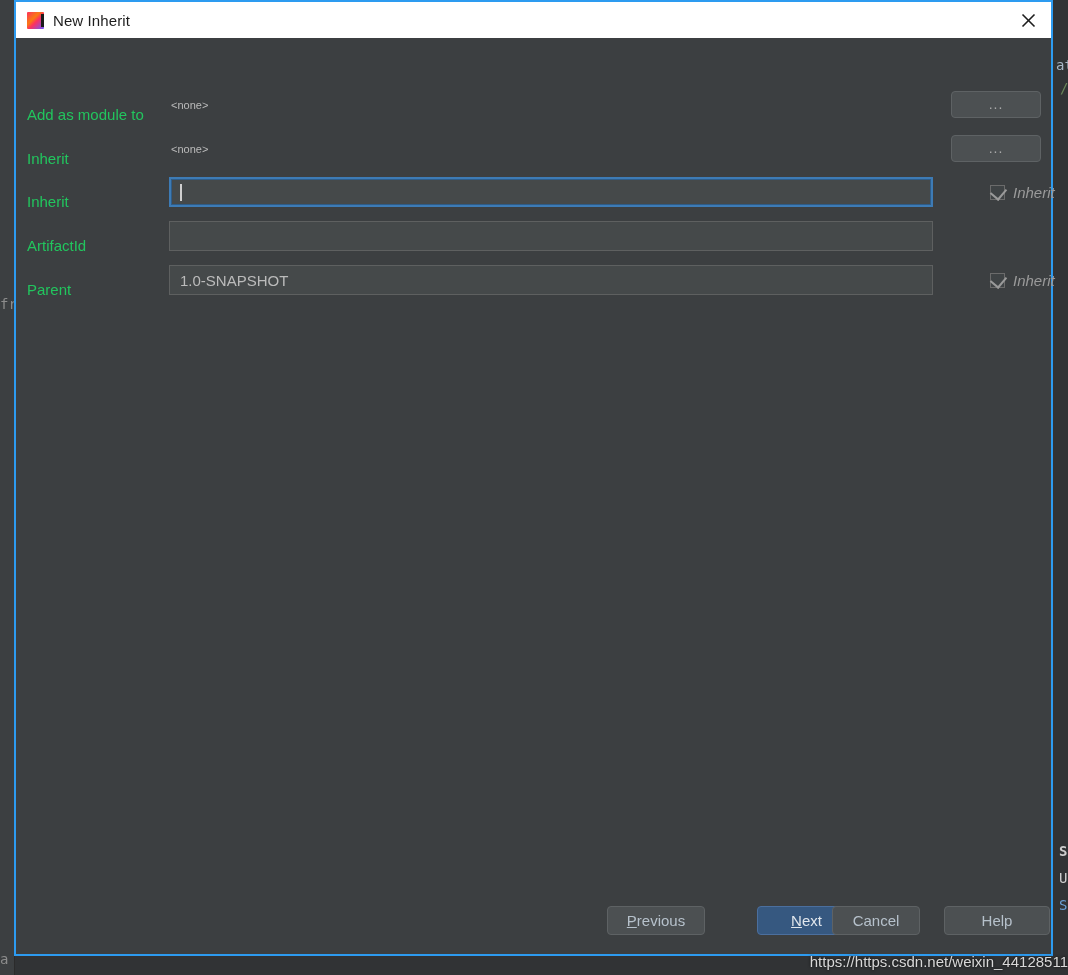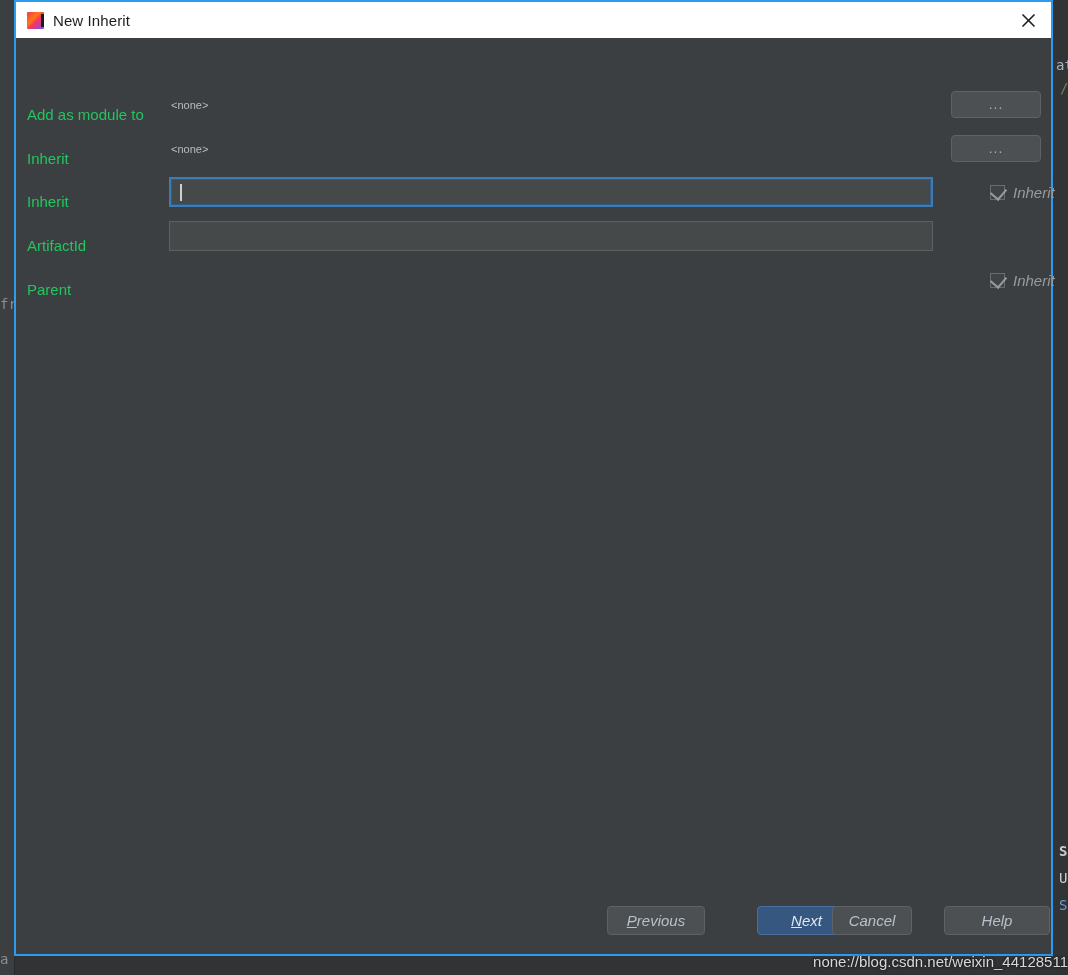--- a/index.html
+++ b/index.html
@@ -227,21 +227,20 @@
     background: #4c5052;
     border: 1px solid #5e6264;
     border-radius: 4px;
     color: #b6c1cb;
     font-size: 15px;
     line-height: 27px;
     text-align: center;
     cursor: pointer;
     font-family: "Liberation Sans", sans-serif;
     padding: 0;
-    font-style: italic;
   }
   .dlg-button.primary {
     background: #365880;
     border: 1px solid #4b6f9e;
     color: #e0e6ec;
   }
   .dlg-button u { text-decoration: underline; }
 
   
   #watermark {
@@ -311,35 +310,36 @@
       </div>
     </div>
 
     <div class="form-row" style="top:183px;border-radius:10px;">
       <span class="field-label">ArtifactId</span>
       <input class="text-input" type="text" spellcheck="false" value="" style="">
     </div>
 
     <div class="form-row" style="top:227px;">
       <span class="field-label">Parent</span>
+      <input class="text-input" type="text" spellcheck="false" value="1.0-SNAPSHOT" style="">
       <div class="inherit-wrap">
         <span class="checkbox">
             <span class="tick"></span>
           </span>
         <span class="inherit-label">Inherit</span>
       </div>
     </div>
 
     <div id="footer">
       <button class="dlg-button" style="left:591px;width:98px;">
         <u>P</u><span>revious</span>
       </button>
       <button class="dlg-button primary" style="left:741px;width:99px;">
         <u>N</u><span>ext</span>
       </button>
-      <button class="dlg-button" style="left:816px;width:80px;">Cancel</button>
+      <button class="dlg-button" style="left:816px;width:88px;">Cancel</button>
       <button class="dlg-button" style="left:928px;width:106px;">Help</button>
     </div>
 
   </div>
 </div>
 
-<div id="watermark">none://blog.csdn.net/weixin_44128511</div>
+<div id="watermark">https://https.csdn.net/weixin_44128511</div>
 
 </body></html>

